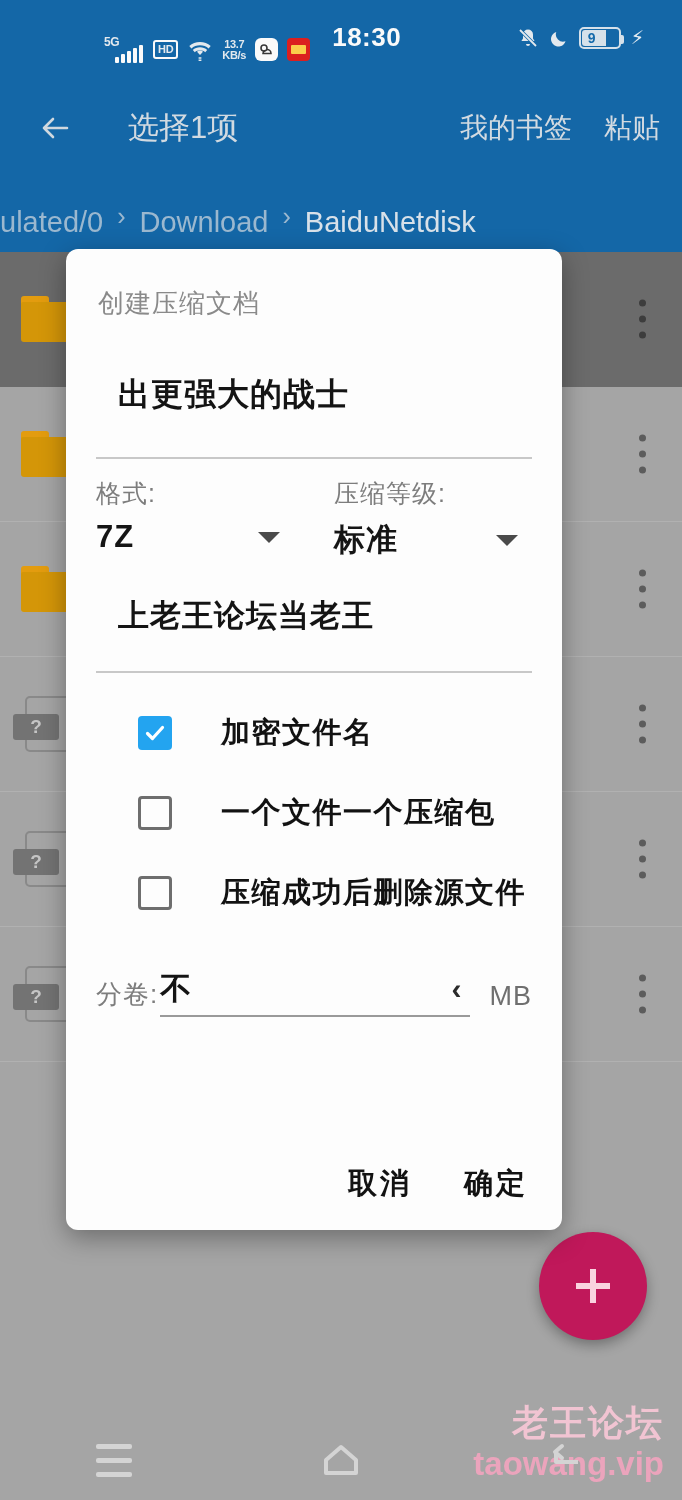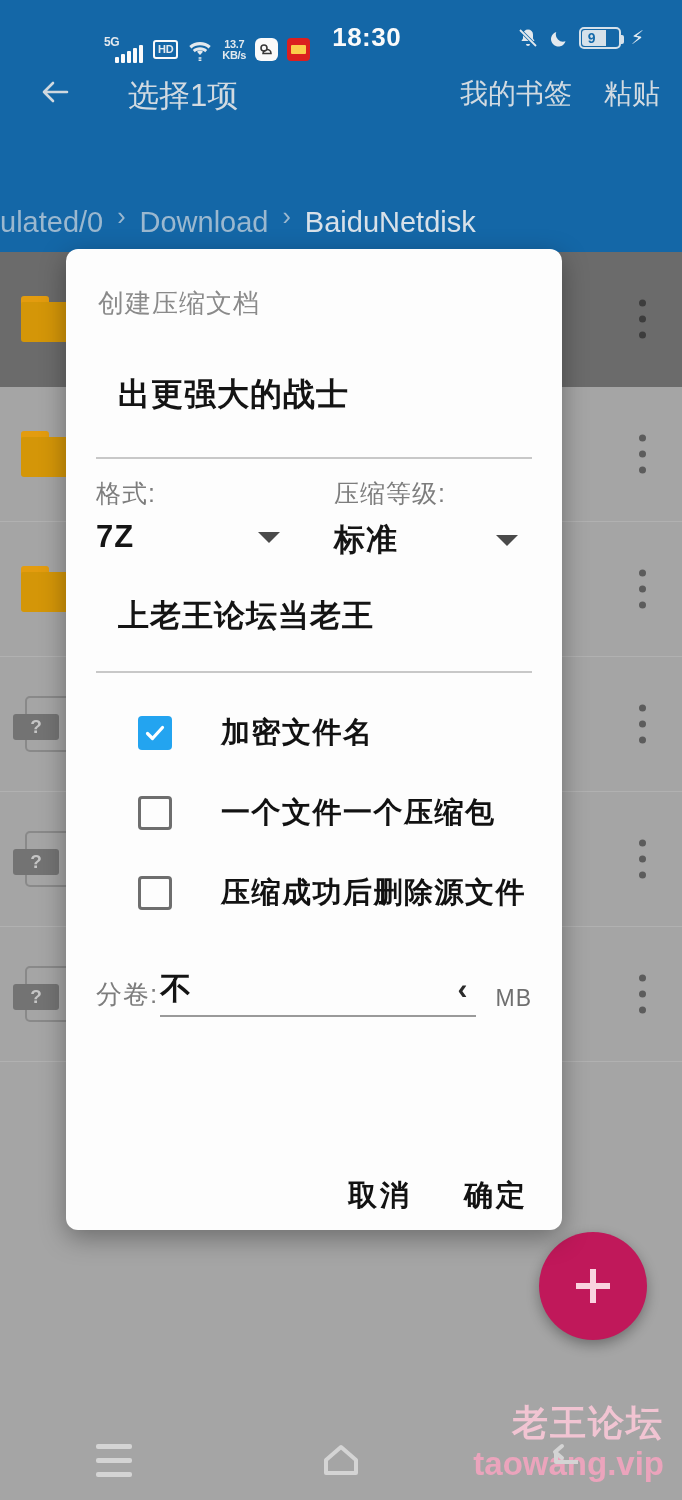--- a/index.html
+++ b/index.html
@@ -71,21 +71,21 @@
   .ico-batt .num {
     position:relative; z-index:2; font-size:14px; font-weight:700; color:#156aab;
     margin-left:7px;
   }
   .ico-bolt { font-size:19px; color:#eaf1f7; line-height:19px; }
 
   
   #app-bar {
     position:absolute; top:75px; left:0; width:682px; height:105px;
     background:#156aab; color:#d5dde4;
-    display:flex; 
+    display:flex; align-items:center;
   }
   #back-arrow {
     width:34px; height:34px; margin-left:38px; position:relative; flex:none;
   }
   #app-title { font-size:31px; font-weight:400; margin-left:56px; color:#d7dfe6; white-space:nowrap;}
   .appbar-actions { position:absolute; right:22px; display:flex; align-items:center; gap:32px; }
   .appbar-actions > div { font-size:28px; color:#d7dfe6; white-space:nowrap; }
 
   
   #breadcrumb {
@@ -217,24 +217,24 @@
 
   #split-row { display:flex; align-items:flex-end; margin-top:55px; }
   #split-label { font-size:26px; color:#7d7d7d; letter-spacing:1px; padding-bottom:5px; }
   #split-input-wrap {
     flex:1; position:relative; border-bottom:2px solid #9a9a9a;
     display:flex; align-items:center; justify-content:space-between;
     padding-bottom:5px; margin-left:2px;
   }
   #split-value { font-size:31px; color:#141414; font-weight:700; }
   #split-chev { font-size:30px; color:#2b2b2b; font-weight:700; margin-right:8px; line-height:1; }
-  #split-unit { font-size:23px; color:#6f6f6f; margin-left:20px; padding-bottom:5px; letter-spacing:1px; }
+  #split-unit { font-size:27px; color:#6f6f6f; margin-left:20px; padding-bottom:5px; letter-spacing:1px; }
 
   #dlg-buttons {
-    position:absolute; right:34px; bottom:14px;
+    position:absolute; right:34px; bottom:26px;
     display:flex; align-items:center; gap:52px;justify-content:flex-end;
   }
   #dlg-buttons div { font-size:29px; color:#121212; font-weight:700; letter-spacing:3px; }
 </style>
 </head>
 <body>
 
 <div id="screen">
 
   <div id="status-bar">

